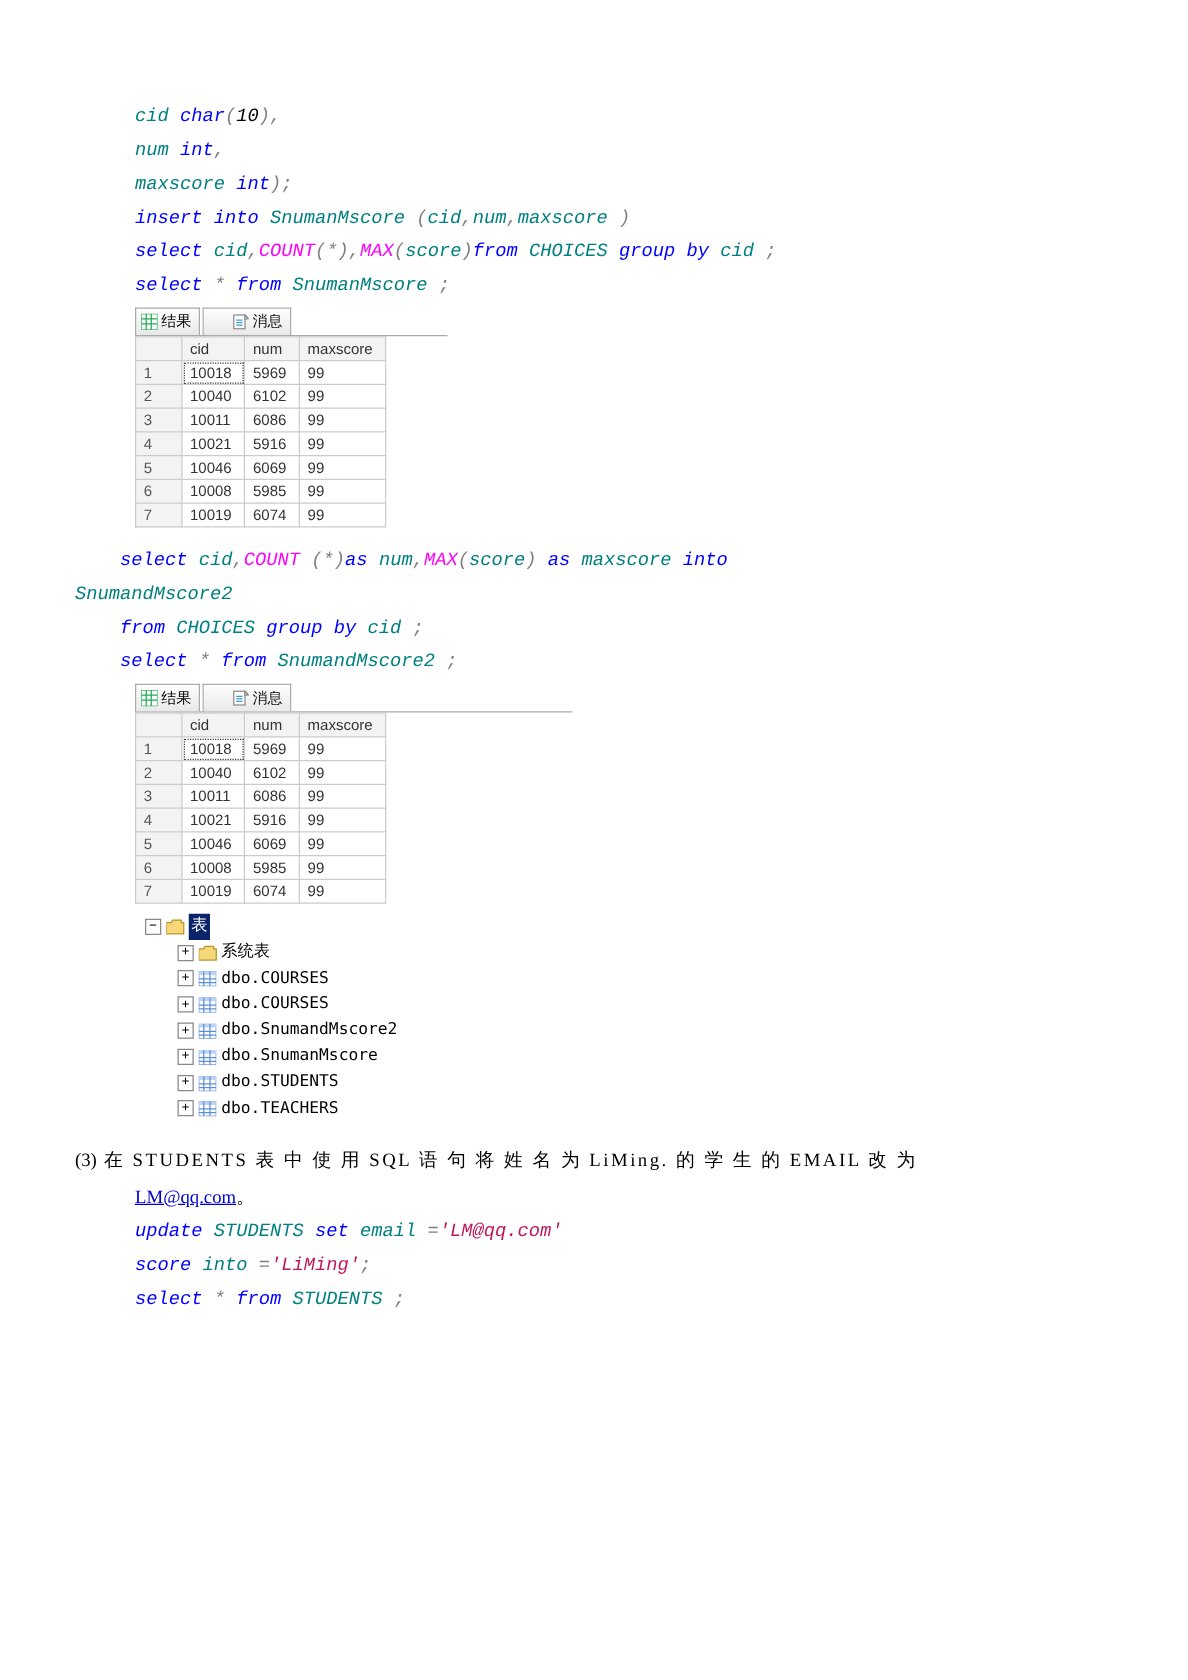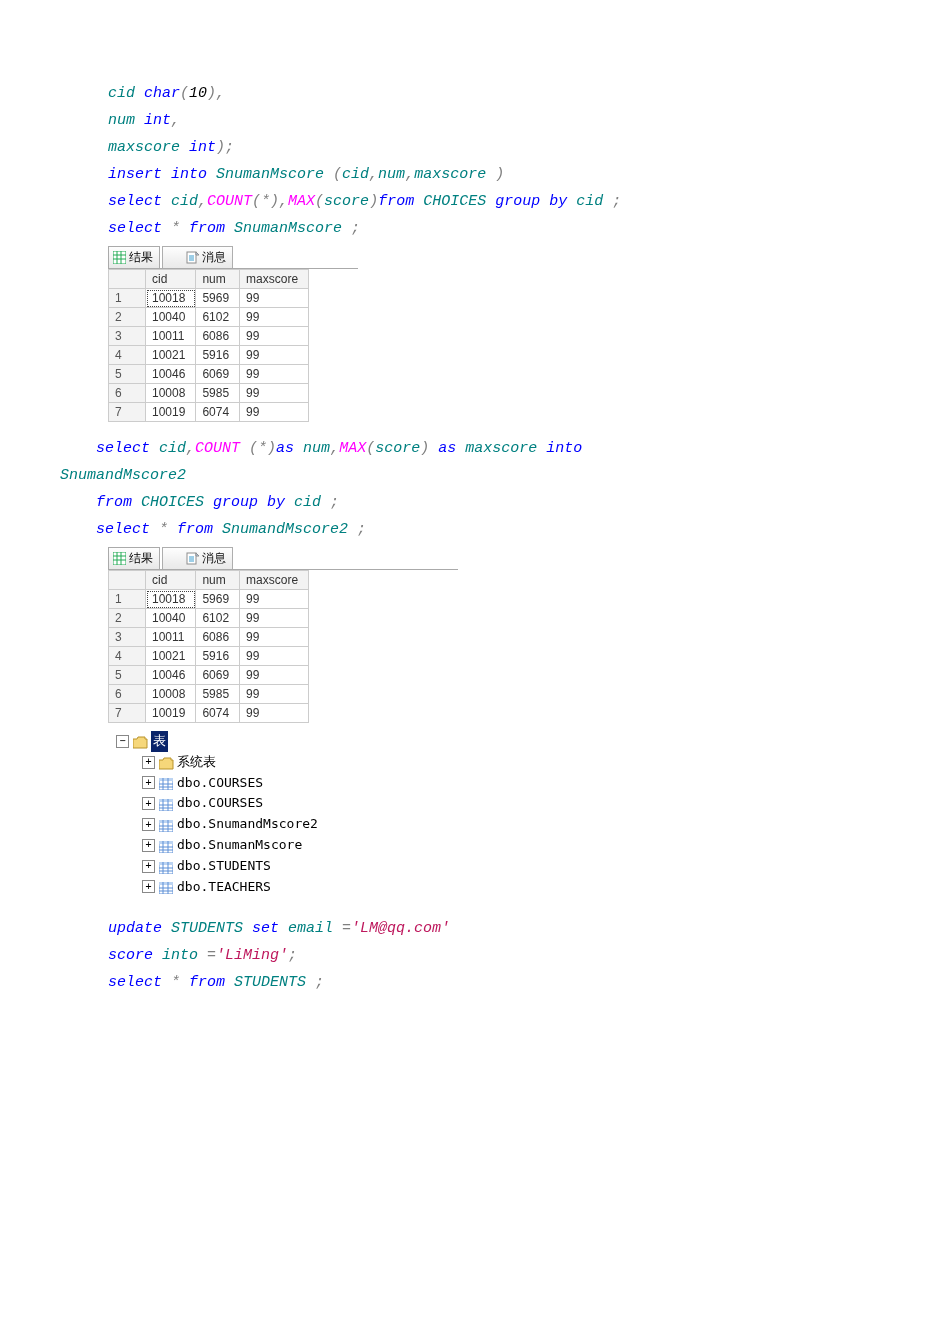--- a/index.html
+++ b/index.html
@@ -428,18 +428,24 @@
             <line x1="0" y1="6" x2="14" y2="6" stroke="#5c8fd6"></line>
             <line x1="0" y1="9" x2="14" y2="9" stroke="#5c8fd6"></line>
             <line x1="4" y1="0" x2="4" y2="12" stroke="#5c8fd6"></line>
             <line x1="9" y1="0" x2="9" y2="12" stroke="#5c8fd6"></line>
           </svg>
       </span>
       <span>dbo.TEACHERS</span>
     </div>
   </div>
 
+  <div class="para">
+    <span>(3)</span><span class="spaced"> 在 STUDENTS 表 中 使 用 SQL 语 句 将 姓 名 为 LiMing. 的 学 生 的 EMAIL 改 为</span>
+  </div>
+  <div class="para" style="margin-left:48px;">
+    <a class="link">LM@qq.com</a><span>。</span>
+  </div>
 
   <div class="code-block"><span class="c-blue">update</span><span class="c-teal"> STUDENTS </span><span class="c-blue">set</span><span class="c-teal"> email </span><span class="c-grey">=</span><span class="c-red">'LM@qq.com'</span>
 <span class="c-blue">score</span><span class="c-teal"> into </span><span class="c-grey">=</span><span class="c-red">'LiMing'</span><span class="c-grey">;</span>
 <span class="c-blue">select</span><span class="c-grey"> *</span><span class="c-blue"> from</span><span class="c-teal"> STUDENTS </span><span class="c-grey">;</span></div>
 
 </div>
 
 </body></html>

